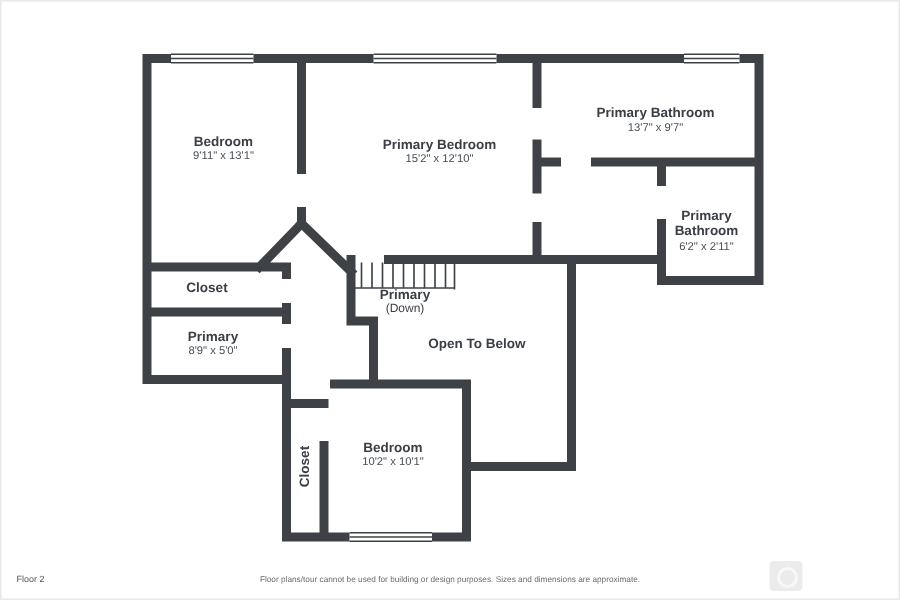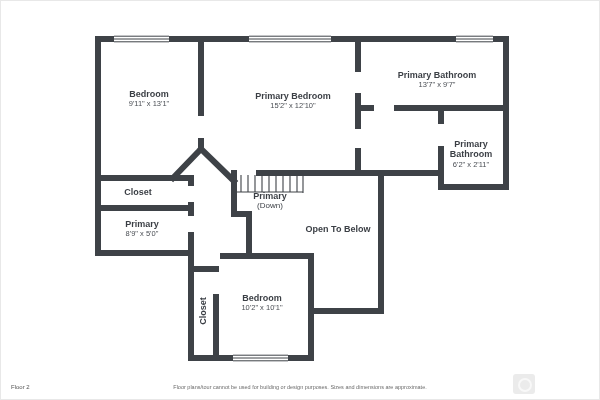--- a/index.html
+++ b/index.html
@@ -118,21 +118,21 @@
   <div class="room-label" style="left:141px;top:228px">
     <span class="room-name">Primary</span>
     <span class="room-dims">8'9" x 5'0"</span>
   </div>
 
   <div class="room-label" style="left:269px;top:200px">
     <span class="room-name">Primary</span>
     <span class="room-sub">(Down)</span>
   </div>
 
-  <div class="room-label" style="left:337px;top:228px">
+  <div class="room-label" style="left:317px;top:228px">
     <span class="room-name">Open To Below</span>
   </div>
 
   <div class="room-label" style="left:261px;top:302px">
     <span class="room-name">Bedroom</span>
     <span class="room-dims">10'2" x 10'1"</span>
   </div>
 
   <div class="room-label vertical" style="left:202px;top:310px">
     <span class="room-name">Closet</span>

